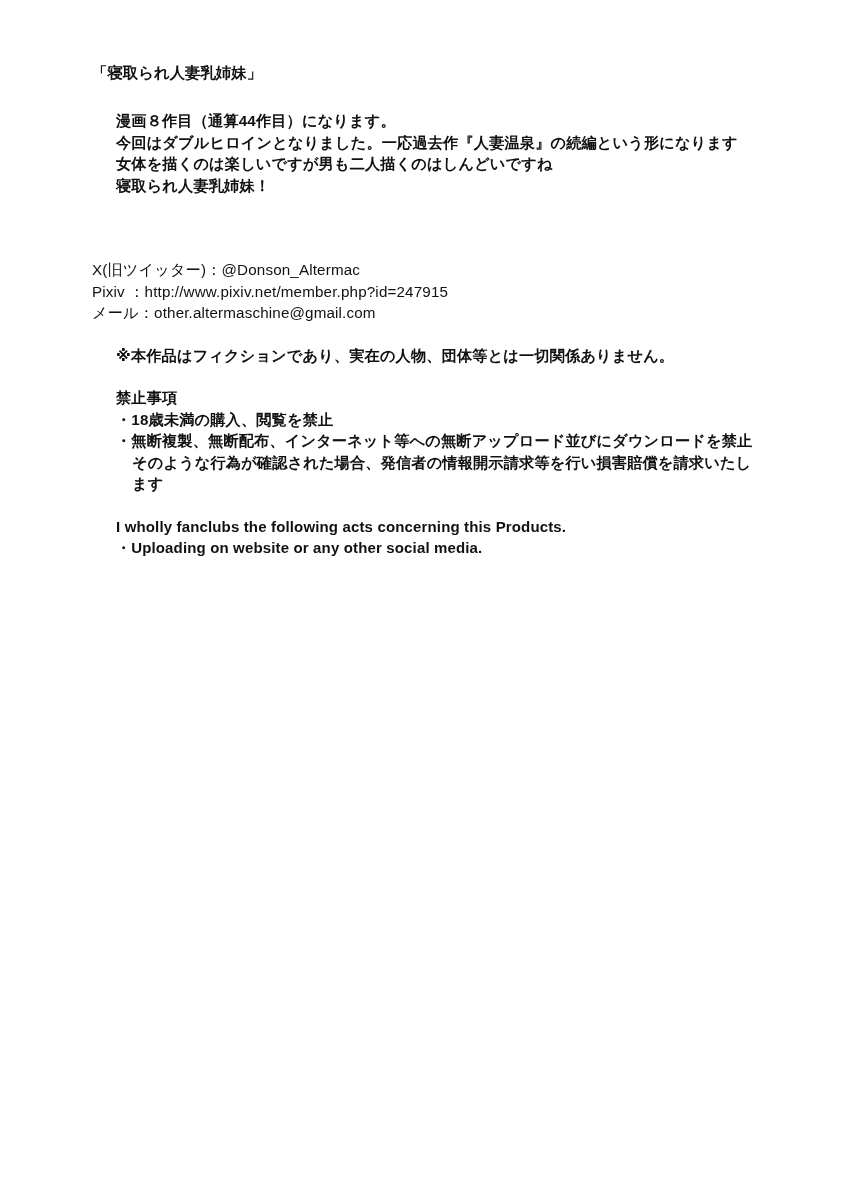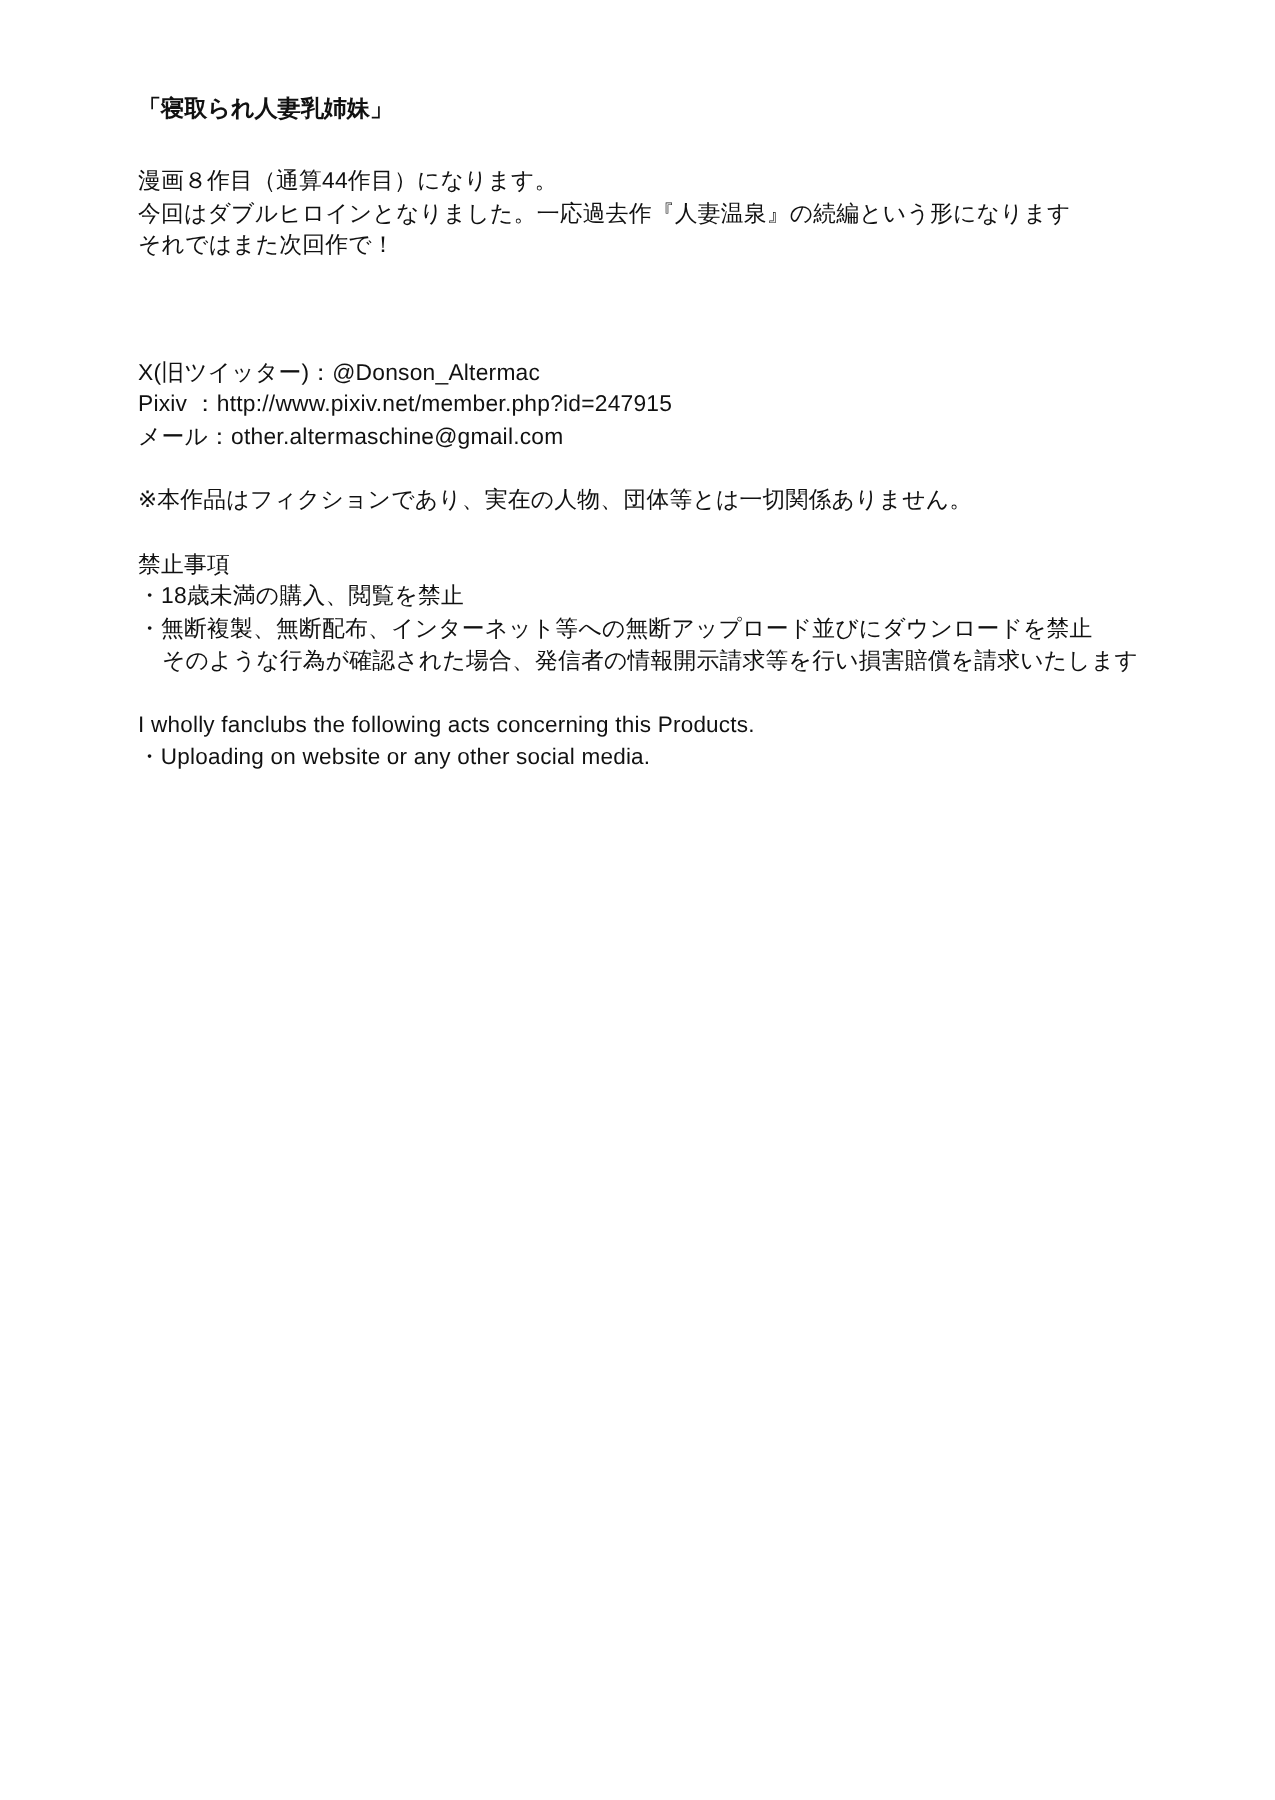--- a/index.html
+++ b/index.html
@@ -24,21 +24,22 @@
   .block {
     margin: 0;
   }
   .line {
     font-size: 15.2px;
     line-height: 21.5px;
     white-space: pre-wrap;
     letter-spacing: 0.01em;
   }
   .bold {
-    font-weight: normal;
+    font-weight: bold;
+    margin-left: 24px;
   }
   .gap-m  { height: 21px; }
   .gap-l  { height: 26px; }
   .title {
     font-size: 15.4px;
     font-weight: bold;
     line-height: 22px;
   }
   .indent {
     padding-left: 16px;
@@ -53,21 +54,22 @@
 
 <div class="page">
 
   <div class="title">「寝取られ人妻乳姉妹」</div>
 
   <div class="gap-l"></div>
 
   <div class="block">
     <div class="line bold">漫画８作目（通算44作目）になります。</div>
     <div class="line bold">今回はダブルヒロインとなりました。一応過去作『人妻温泉』の続編という形になります</div>
-    <div class="line bold">それではまた次回作で！</div>
+    <div class="line bold">女体を描くのは楽しいですが男も二人描くのはしんどいですね</div>
+    <div class="line bold">寝取られ人妻乳姉妹！</div>
   </div>
 
   <div class="gap-m"></div>
 
 
   <div class="gap-m"></div>
 
 
   <div class="gap-m"></div>
 

